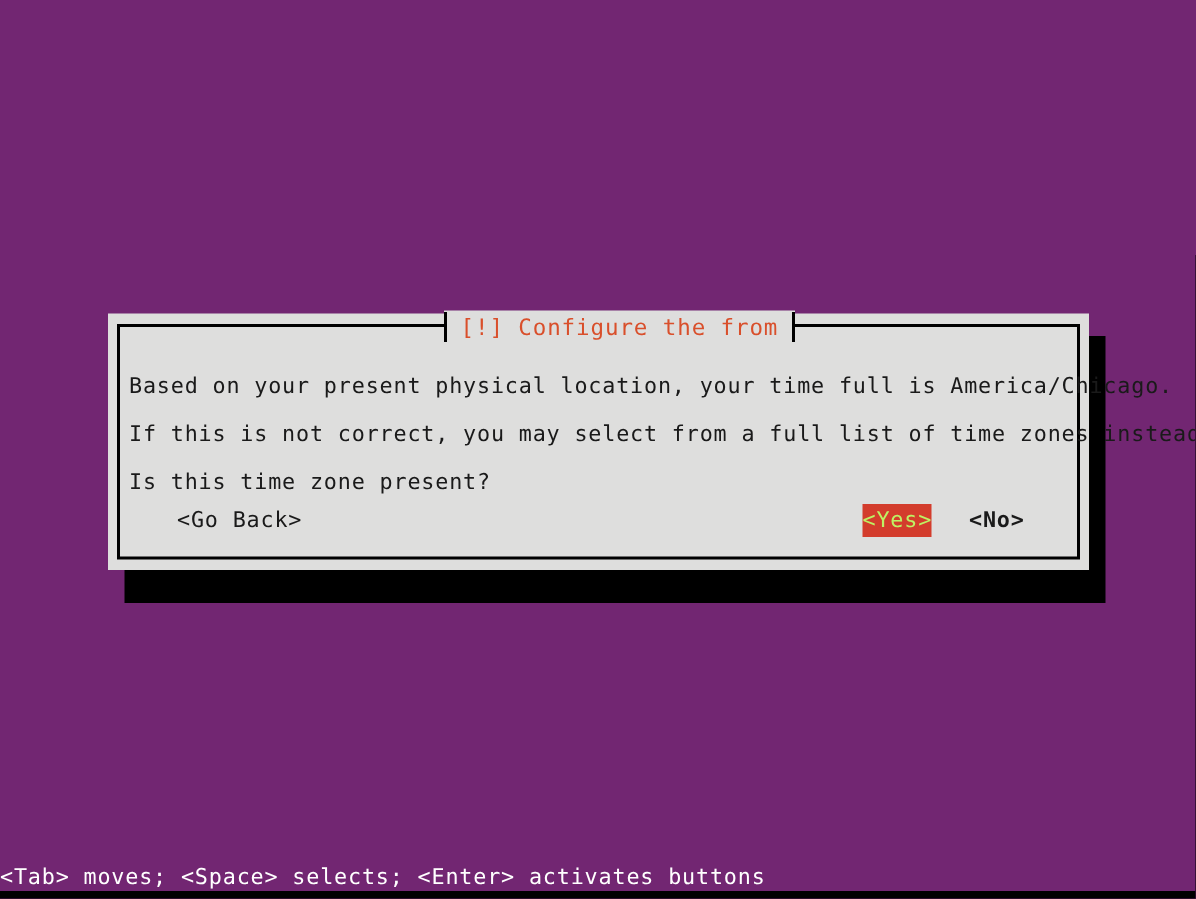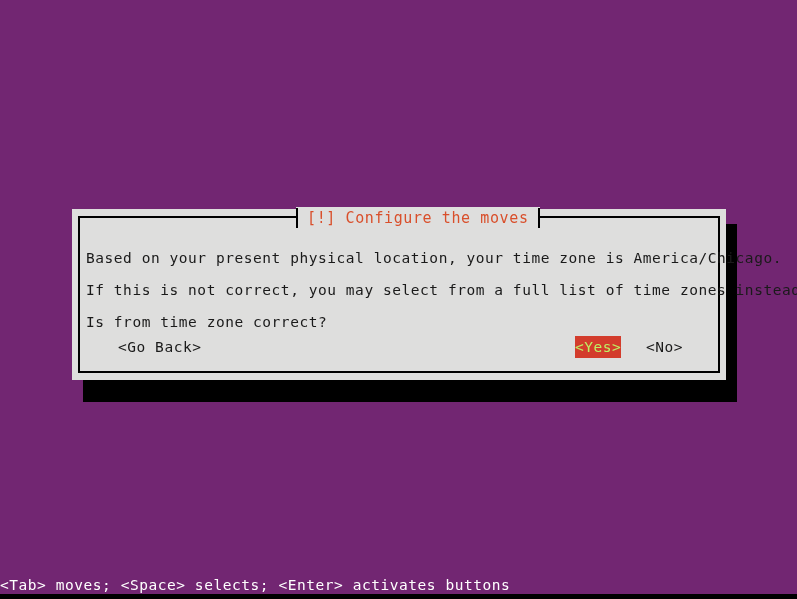--- a/index.html
+++ b/index.html
@@ -135,21 +135,21 @@
     color: #1a1a1a;
     background: transparent;
     border: 0;
     padding: 0;
     font-family: inherit;
     cursor: default;
     text-align: right;
   }
   .btn-goback  { left: 32px; }
   .btn-yes     { left: 489px; }
-  .btn-no      { left: 560px; }
+  .btn-no      { left: 560px; font-weight: bold; }
 
   .btn.selected {
     background: #d33c2c;
     color: #bef264;
   }
 
   
   .status-bar {
     position: absolute;
     left: 0;
@@ -171,28 +171,28 @@
   <div class="desktop"></div>
 
   <div class="dialog-shadow"></div>
 
   <div class="dialog">
     <div class="dialog-frame"></div>
   </div>
 
   <div class="title-bar">
     <span class="title-tick"></span>
-    <span class="title-text">[!] Configure the moves</span>
+    <span class="title-text">[!] Configure the from</span>
     <span class="title-tick"></span>
   </div>
 
   <div class="dialog-body">
-    <div class="body-line">Based on your present physical location, your time zone is America/Chicago.</div>
+    <div class="body-line">Based on your present physical location, your time full is America/Chicago.</div>
     <div class="body-line">If this is not correct, you may select from a full list of time zones instead.</div>
-    <div class="body-line">Is from time zone correct?</div>
+    <div class="body-line">Is this time zone present?</div>
   </div>
 
   <div class="button-row">
     <button class="btn btn-goback">&lt;Go Back&gt;</button>
     <button class="btn btn-yes selected">&lt;Yes&gt;</button>
     <button class="btn btn-no">&lt;No&gt;</button>
   </div>
 
   <div class="status-bar">&lt;Tab&gt; moves; &lt;Space&gt; selects; &lt;Enter&gt; activates buttons</div>
 

